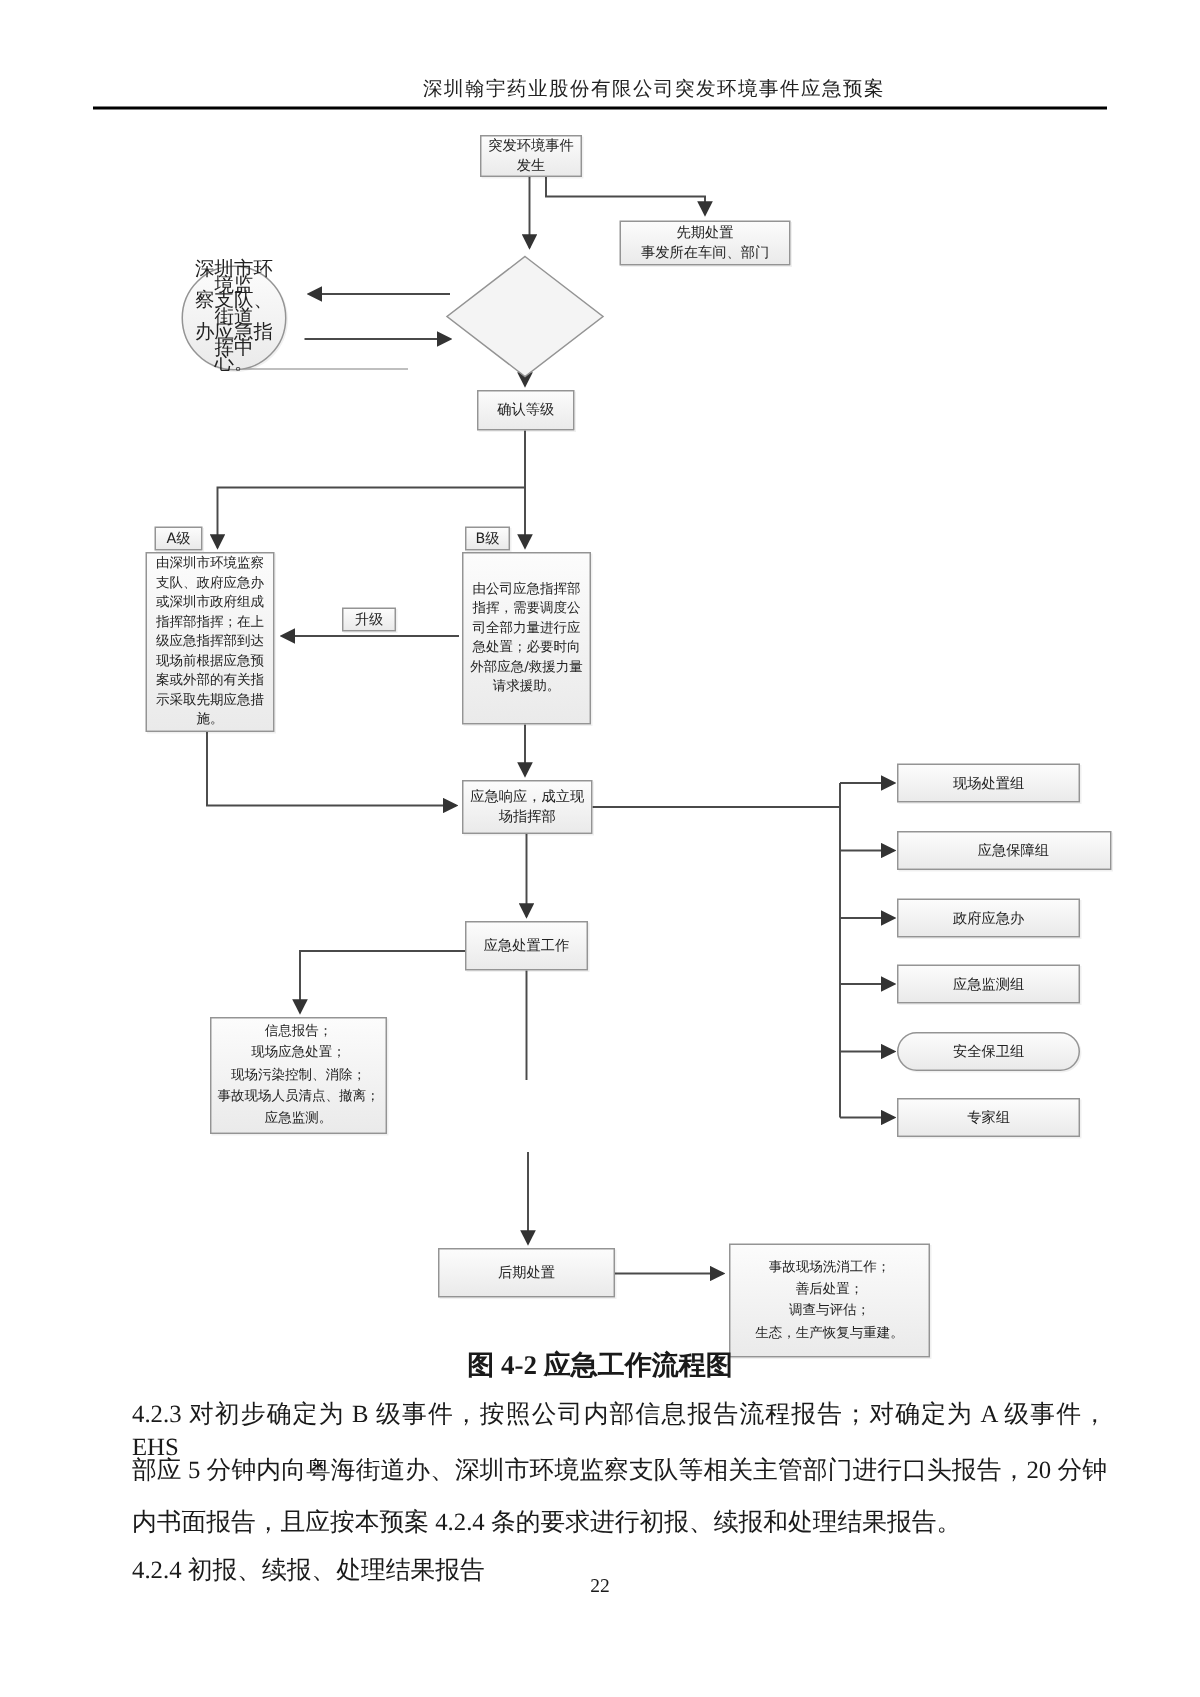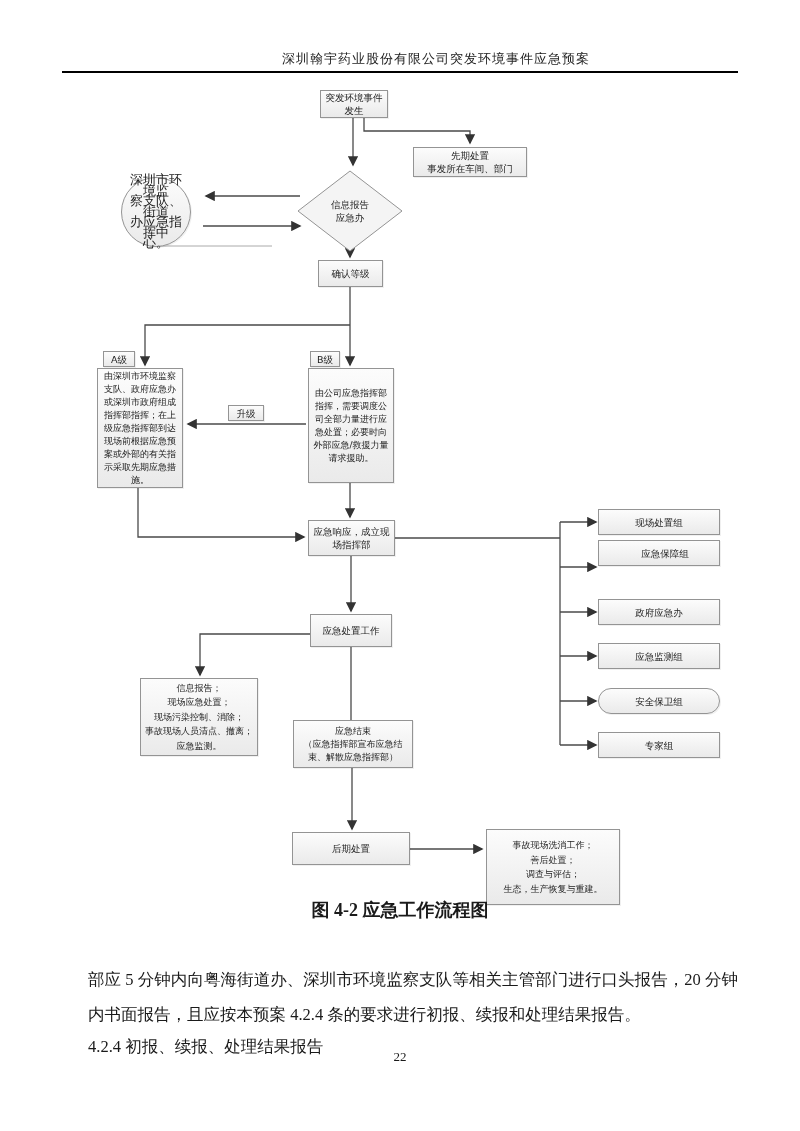--- a/index.html
+++ b/index.html
@@ -91,22 +91,20 @@
 发生</div>
 
   <div class="node" style="left:413px;top:147px;width:114px;height:30px;">先期处置
 事发所在车间、部门</div>
 
   <div class="node circle" style="left:121px;top:177px;width:70px;height:70px;">深圳市环境监
 察支队、街道
 办应急指挥中
 心。</div>
 
-  <div class="node plain" style="left:300px;top:185px;width:100px;height:52px;">信息报告
-应急办</div>
 
   <div class="node" style="left:318px;top:260px;width:65px;height:27px;">确认等级</div>
 
   <div class="node lbl" style="left:103px;top:351px;width:32px;">A级</div>
   <div class="node lbl" style="left:310px;top:351px;width:30px;">B级</div>
   <div class="node lbl" style="left:228px;top:405px;width:36px;">升级</div>
 
   <div class="node small-font" style="left:97px;top:368px;width:86px;height:120px;">由深圳市环境监察
 支队、政府应急办
 或深圳市政府组成
@@ -121,46 +119,44 @@
 指挥，需要调度公
 司全部力量进行应
 急处置；必要时向
 外部应急/救援力量
 请求援助。</div>
 
   <div class="node" style="left:308px;top:520px;width:87px;height:36px;">应急响应，成立现
 场指挥部</div>
 
   <div class="node" style="left:598px;top:509px;width:122px;height:26px;">现场处置组</div>
-  <div class="node" style="left:598px;top:540px;width:122px;height:26px;padding-left:12px;">应急保障组</div>
+  <div class="node" style="left:598px;top:554px;width:143px;height:26px;padding-left:12px;">应急保障组</div>
   <div class="node" style="left:598px;top:599px;width:122px;height:26px;">政府应急办</div>
   <div class="node" style="left:598px;top:643px;width:122px;height:26px;">应急监测组</div>
   <div class="node" style="left:598px;top:688px;width:122px;height:26px;border-radius:13px;">安全保卫组</div>
   <div class="node" style="left:598px;top:732px;width:122px;height:26px;">专家组</div>
 
   <div class="node" style="left:310px;top:614px;width:82px;height:33px;">应急处置工作</div>
 
   <div class="node info-font" style="left:140px;top:678px;width:118px;height:78px;">信息报告；
 现场应急处置；
 现场污染控制、消除；
 事故现场人员清点、撤离；
 应急监测。</div>
 
-  <div class="node small-font" style="left:293px;top:720px;width:120px;height:48px;">应急结束
-（应急指挥部宣布应急结
-束、解散应急指挥部）</div>
 
   <div class="node" style="left:292px;top:832px;width:118px;height:33px;">后期处置</div>
 
   <div class="node info-font" style="left:486px;top:808px;width:134px;height:76px;margin-top:21px;">事故现场洗消工作；
 善后处置；
 调查与评估；
 生态，生产恢复与重建。</div>
 
   <div class="caption">图 4-2  应急工作流程图</div>
 
+  <div class="bodyline jline" style="top:932px;">4.2.3 对初步确定为 B 级事件，按照公司内部信息报告流程报告；对确定为 A 级事件，EHS</div>
   <div class="bodyline jline" style="top:969px;">部应 5 分钟内向粤海街道办、深圳市环境监察支队等相关主管部门进行口头报告，20 分钟</div>
   <div class="bodyline" style="top:1004px;">内书面报告，且应按本预案 4.2.4 条的要求进行初报、续报和处理结果报告。</div>
   <div class="bodyline" style="top:1036px;">4.2.4  初报、续报、处理结果报告</div>
 
   <div class="pageno">22</div>
 
 </div>
 
 </body></html>

